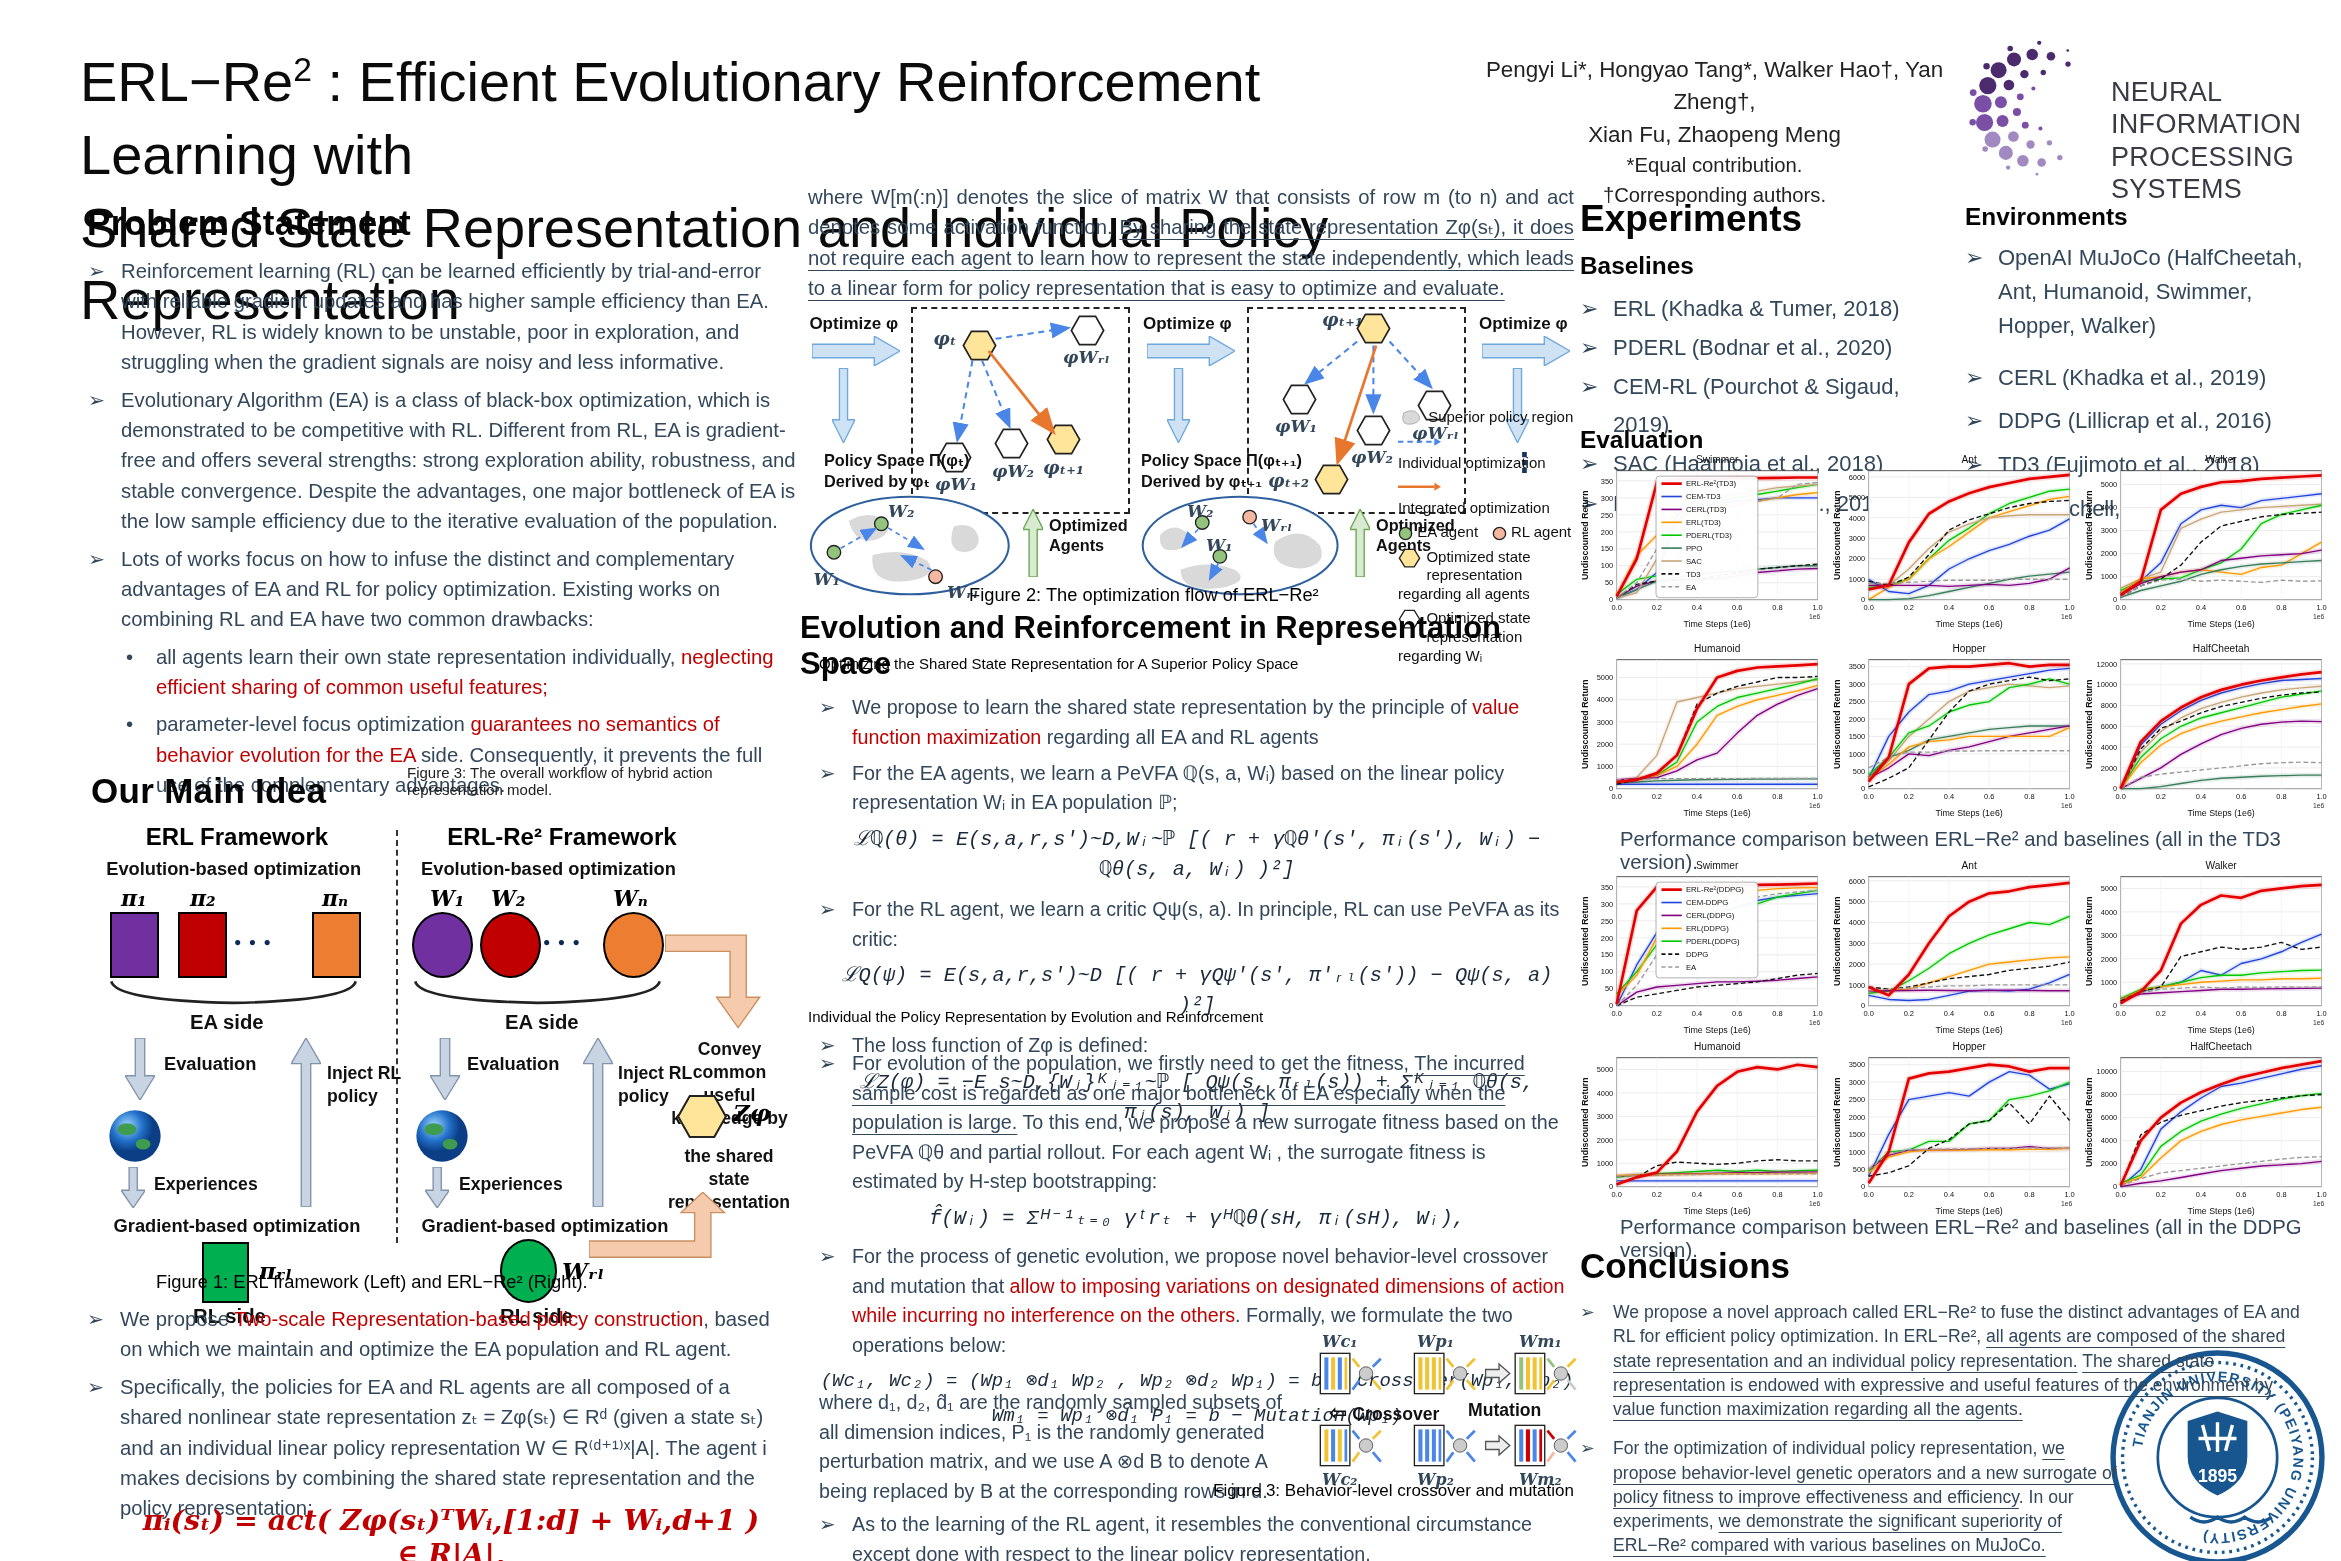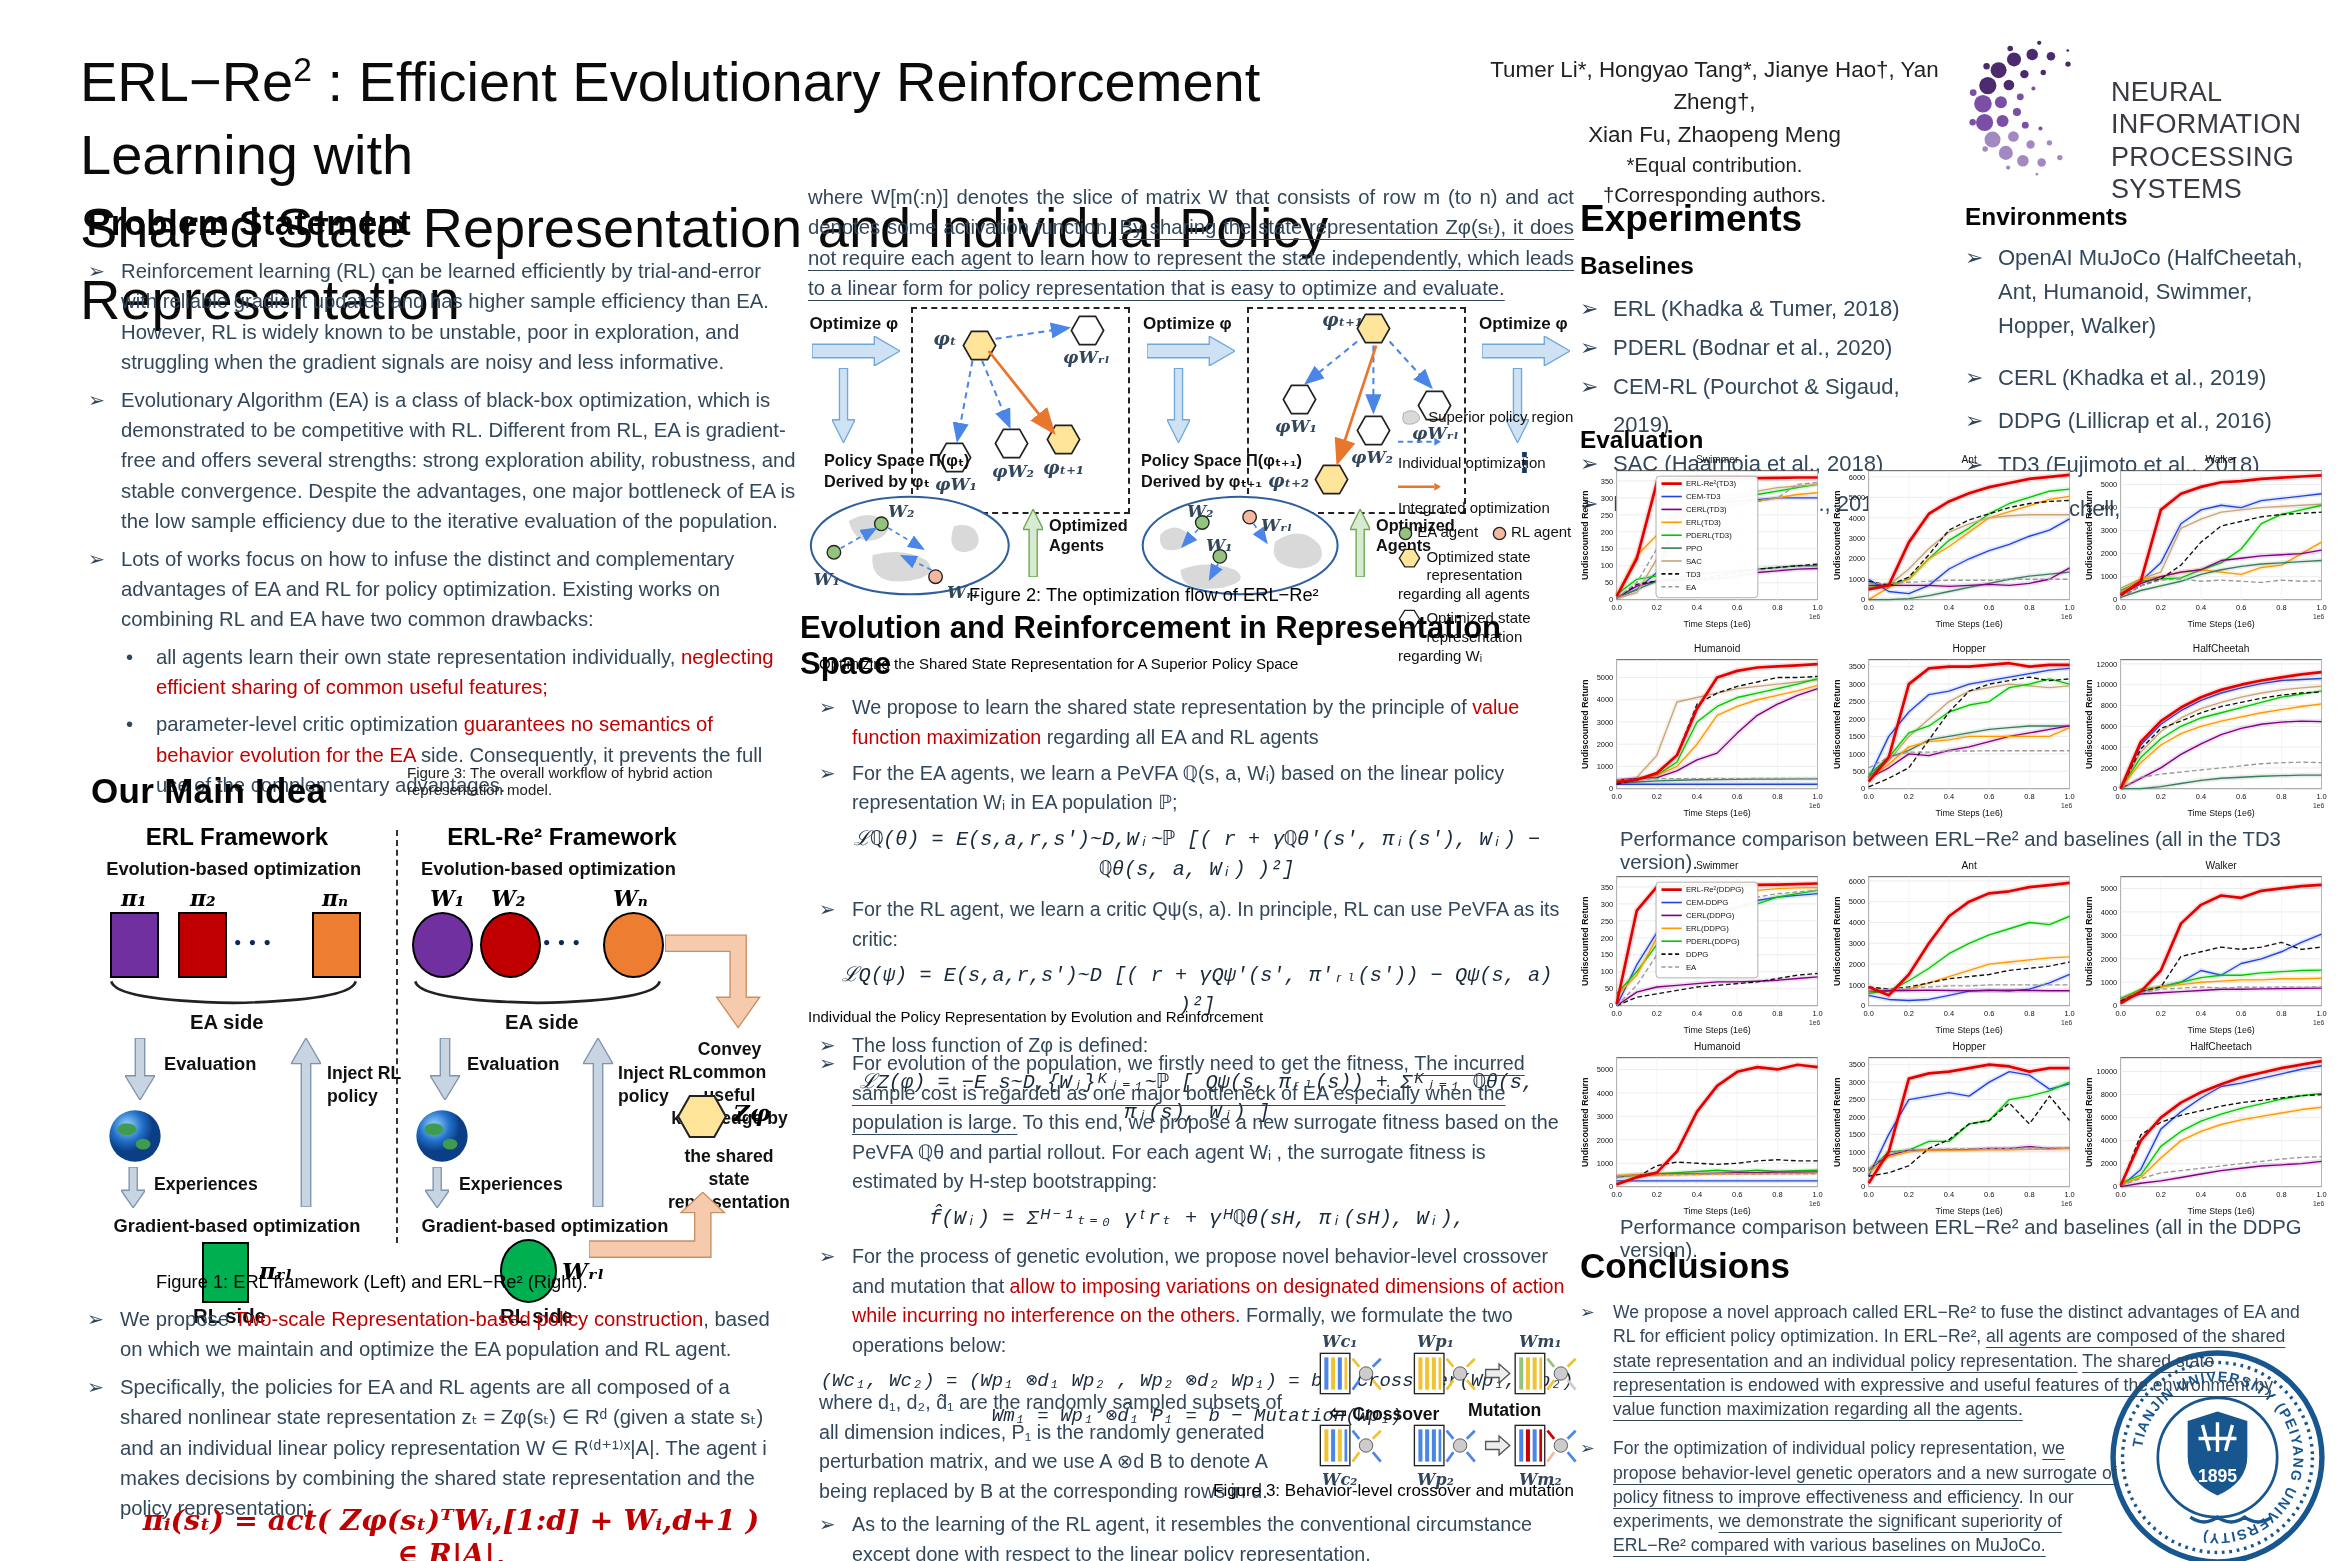--- a/index.html
+++ b/index.html
@@ -31,21 +31,21 @@
 <body>
 
 <div class="poster">
 
   <div class="abs" style="left:80px;top:46px;width:1382px;font-size:56px;color:#0b0b0b;line-height:1.3;">
     <div><span>ERL−Re</span><sup>2</sup><span> : Efficient Evolutionary Reinforcement Learning with</span></div>
     <div>Shared State Representation and Individual Policy Representation</div>
   </div>
 
   <div class="abs" style="left:1457px;top:54px;width:515px;text-align:center;font-size:22.4px;color:#222;line-height:1.45;">
-    <div>Tumer Li*, Hongyao Tang*, Jianye Hao†, Yan Zheng†,</div>
+    <div>Pengyi Li*, Hongyao Tang*, Walker Hao†, Yan Zheng†,</div>
     <div>Xian Fu, Zhaopeng Meng</div>
     <div style="font-size:20.3px;">*Equal contribution.</div>
     <div style="font-size:20.3px;">†Corresponding authors.</div>
   </div>
 
   <div class="abs" style="left:1969px;top:34px;width:366px;height:149px;">
     <svg id="nips-swirl" width="146" height="149" viewBox="0 0 215 220" class="abs" style="left:0;top:0;">
         <circle cx="145.8861149080837" cy="44.46783645688066" r="4" fill="#4b2a6e"></circle>
         <circle cx="120.70552360820166" cy="32.72593389687454" r="6.329371405922687" fill="#4b2a6e"></circle>
         <circle cx="93.02754058018733" cy="30.30442415266036" r="8.5" fill="#4b2a6e"></circle>
@@ -87,21 +87,21 @@
       <div>PROCESSING SYSTEMS</div>
     </div>
   </div>
 
   <div class="abs h1" style="left:87px;top:203px;">Problem Statement</div>
   <div class="abs body30" style="left:88px;top:256px;width:708px;">
     <div class="bl"><span>Reinforcement learning (RL) can be learned efficiently by trial-and-error with reliable gradient updates and has higher sample efficiency than EA. However, RL is widely known to be unstable, poor in exploration, and struggling when the gradient signals are noisy and less informative.</span></div>
     <div class="bl"><span>Evolutionary Algorithm (EA) is a class of black-box optimization, which is demonstrated to be competitive with RL. Different from RL, EA is gradient-free and offers several strengths: strong exploration ability, robustness, and stable convergence. Despite the advantages, one major bottleneck of EA is the low sample efficiency due to the iterative evaluation of the population.</span></div>
     <div class="bl"><span>Lots of works focus on how to infuse the distinct and complementary advantages of EA and RL for policy optimization. Existing works on combining RL and EA have two common drawbacks:</span></div>
     <div class="sb"><span>all agents learn their own state representation individually, </span><span class="r">neglecting efficient sharing of common useful features;</span></div>
-    <div class="sb"><span>parameter-level critic optimization </span><span class="r">guarantees no semantics of behavior evolution for the EA</span><span> side. Consequently, it prevents the full use of the complementary advantages.</span></div>
+    <div class="sb"><span>parameter-level focus optimization </span><span class="r">guarantees no semantics of behavior evolution for the EA</span><span> side. Consequently, it prevents the full use of the complementary advantages.</span></div>
   </div>
 
   <div class="abs h1" style="left:91px;top:771px;">Our Main Idea</div>
   <div class="abs" style="left:407px;top:764px;width:390px;font-size:15px;color:#222;">Figure 3: The overall workflow of hybrid action representation model.</div>
 
   <div class="abs" style="left:88px;top:823px;width:705px;height:440px;">
     <div class="abs" style="left:308px;top:6.8px;height:413px;border-left:2.7px dashed #333;"></div>
     <div class="abs" style="left:27px;top:0;width:244px;text-align:center;font-size:24px;font-weight:bold;color:#000;">ERL Framework</div>
     <div class="abs" style="left:325px;top:0;width:298px;text-align:center;font-size:24px;font-weight:bold;color:#000;">ERL-Re² Framework</div>
     <div class="abs small-label" style="left:10.2px;top:35px;width:271px;text-align:center;font-size:18.3px;">Evolution-based optimization</div>

